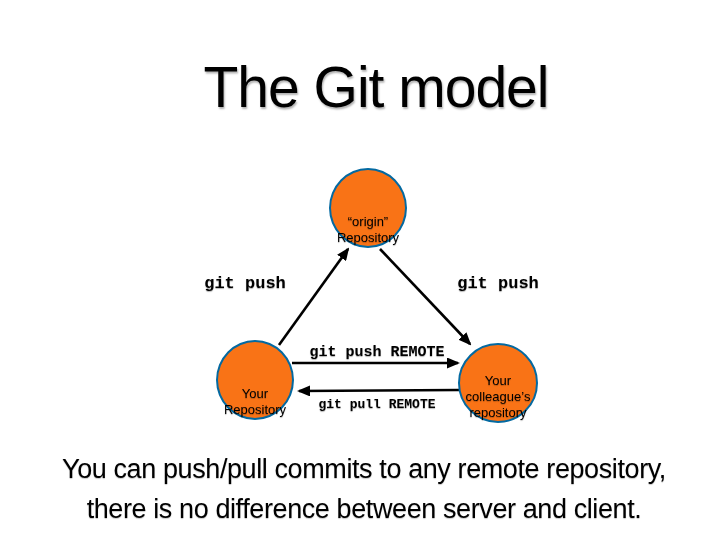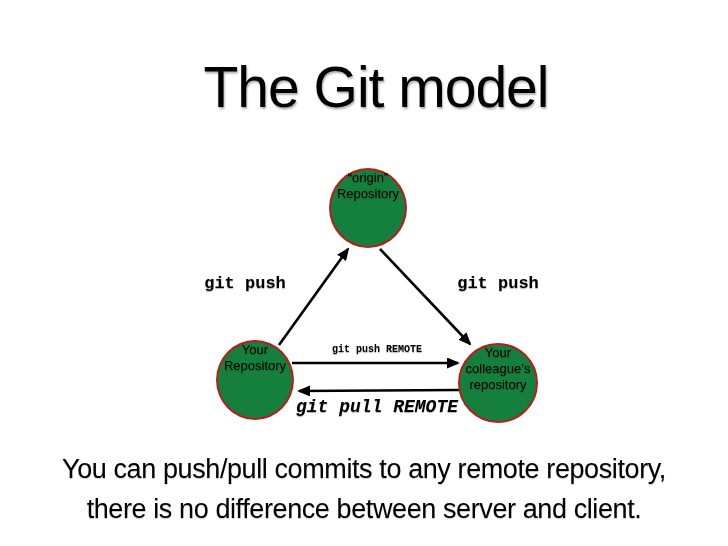--- a/index.html
+++ b/index.html
@@ -30,24 +30,24 @@
     position: absolute;
     left: 0;
     top: 0;
     width: 728px;
     height: 546px;
   }
   .node {
     position: absolute;
     box-sizing: border-box;
     border-radius: 50%;
-    background: #15803d;
-    border: 2px solid #b91c1c;
+    background: #f97316;
+    border: 2px solid #0369a1;
     display: flex;
-    align-items: flex-start;
+    align-items: flex-end;
     justify-content: center;
     text-align: center;
     font-size: 13px;
     line-height: 16px;
     color: #000;
     text-shadow: 0 1px 1px rgba(0,0,0,0.25);
   }
   .node .node-label { white-space: pre-line; }
   .node-origin    { left: 329px; top: 168px; width: 78px; height: 80px; }
   .node-local     { left: 216px; top: 340px; width: 78px; height: 80px; }
@@ -56,22 +56,22 @@
     position: absolute;
     transform: translateX(-50%);
     font-family: "Liberation Mono", monospace;
     font-weight: bold;
     white-space: nowrap;
     color: #000;
     text-shadow: 0 1px 1px rgba(0,0,0,0.30);
   }
   .lbl-push        { left: 245px; top: 274px; font-size: 17px; text-align: right; }
   .lbl-pull        { left: 498px; top: 274px; font-size: 17px; }
-  .lbl-push-remote { left: 377px; top: 344px; font-size: 10px; }
-  .lbl-pull-remote { left: 377px; top: 397px; font-size: 18px; font-style: italic; }
+  .lbl-push-remote { left: 377px; top: 344px; font-size: 15px; }
+  .lbl-pull-remote { left: 377px; top: 397px; font-size: 13px; }
   .caption {
     position: absolute;
     left: 0;
     top: 449px;
     width: 100%;
     margin: 0;
     text-align: center;
     font-size: 27px;
     line-height: 40px;
     letter-spacing: -0.4px;

